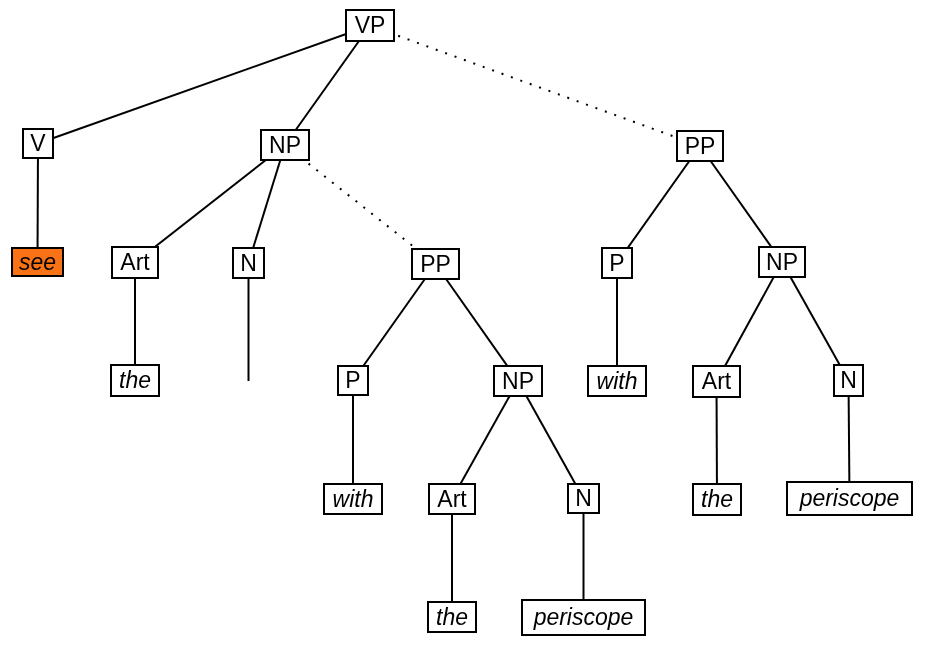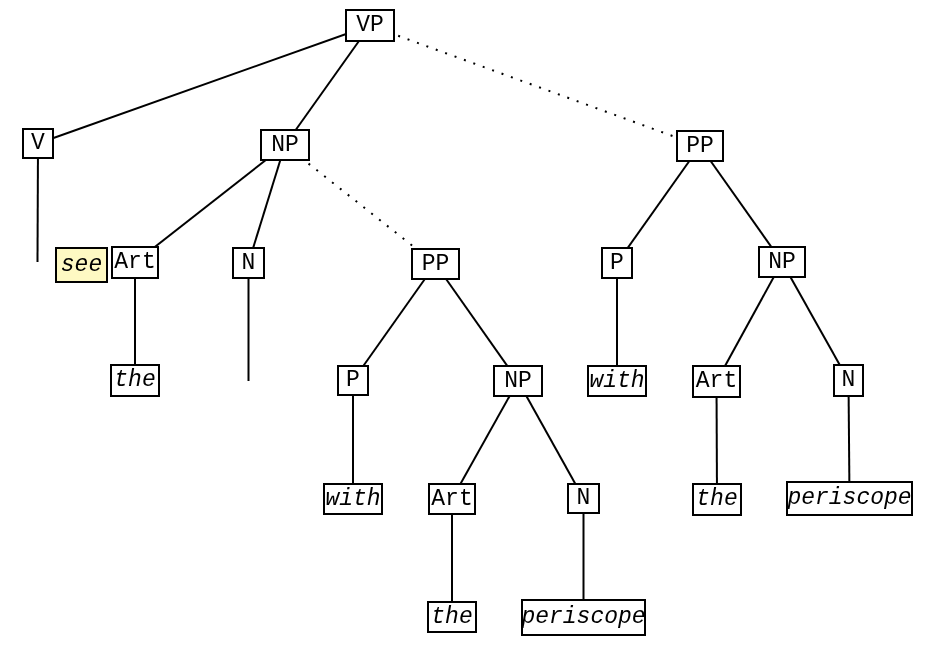--- a/index.html
+++ b/index.html
@@ -6,21 +6,21 @@
     margin: 0;
     padding: 0;
     background: #ffffff;
   }
   .canvas {
     position: relative;
     width: 927px;
     height: 646px;
     background: #ffffff;
     overflow: hidden;
-    font-family: Liberation Mono, monospace;
+    font-family: Liberation Sans, sans-serif;
   }
   .edge-layer {
     position: absolute;
     left: 0;
     top: 0;
     width: 927px;
     height: 646px;
   }
   .node-layer {
     position: absolute;
@@ -70,21 +70,21 @@
       <line x1="782" y1="262" x2="716.5" y2="381.5" stroke="#000000" stroke-width="2"></line>
       <line x1="782" y1="262" x2="848.5" y2="380.5" stroke="#000000" stroke-width="2"></line>
       <line x1="716.5" y1="381.5" x2="717" y2="499.5" stroke="#000000" stroke-width="2"></line>
       <line x1="848.5" y1="380.5" x2="849.5" y2="498.5" stroke="#000000" stroke-width="2"></line>
     </svg>
   <div class="node-layer" id="node-layer">
       <div class="tree-node" style="left: 345px; top: 9px; width: 50px; height: 33px; background: rgb(255, 255, 255); border: 2px solid rgb(0, 0, 0); color: rgb(0, 0, 0);">VP</div>
       <div class="tree-node" style="left: 22px; top: 128px; width: 32px; height: 31px; background: rgb(255, 255, 255); border: 2px solid rgb(0, 0, 0); color: rgb(0, 0, 0);">V</div>
       <div class="tree-node" style="left: 260px; top: 129px; width: 50px; height: 32px; background: rgb(255, 255, 255); border: 2px solid rgb(0, 0, 0); color: rgb(0, 0, 0);">NP</div>
       <div class="tree-node" style="left: 676px; top: 130px; width: 48px; height: 32px; background: rgb(255, 255, 255); border: 2px solid rgb(0, 0, 0); color: rgb(0, 0, 0);">PP</div>
-      <div class="tree-node word" style="left: 11px; top: 247px; width: 53px; height: 36px; background: #fef9c3; border: 2px solid rgb(0, 0, 0); color: rgb(0, 0, 0); margin-left: 44px;">see</div>
+      <div class="tree-node word" style="left: 11px; top: 247px; width: 53px; height: 30px; background: #f97316; border: 2px solid rgb(0, 0, 0); color: rgb(0, 0, 0);">see</div>
       <div class="tree-node" style="left: 111px; top: 246px; width: 48px; height: 33px; background: rgb(255, 255, 255); border: 2px solid rgb(0, 0, 0); color: rgb(0, 0, 0);">Art</div>
       <div class="tree-node" style="left: 232px; top: 247px; width: 33px; height: 32px; background: rgb(255, 255, 255); border: 2px solid rgb(0, 0, 0); color: rgb(0, 0, 0);">N</div>
       <div class="tree-node" style="left: 411px; top: 248px; width: 49px; height: 32px; background: rgb(255, 255, 255); border: 2px solid rgb(0, 0, 0); color: rgb(0, 0, 0);">PP</div>
       <div class="tree-node" style="left: 601px; top: 247px; width: 32px; height: 32px; background: rgb(255, 255, 255); border: 2px solid rgb(0, 0, 0); color: rgb(0, 0, 0);">P</div>
       <div class="tree-node" style="left: 758px; top: 246px; width: 48px; height: 32px; background: rgb(255, 255, 255); border: 2px solid rgb(0, 0, 0); color: rgb(0, 0, 0);">NP</div>
       <div class="tree-node word" style="left: 110px; top: 364px; width: 50px; height: 33px; background: rgb(255, 255, 255); border: 2px solid rgb(0, 0, 0); color: rgb(0, 0, 0);">the</div>
       <div class="tree-node" style="left: 337px; top: 365px; width: 32px; height: 31px; background: rgb(255, 255, 255); border: 2px solid rgb(0, 0, 0); color: rgb(0, 0, 0);">P</div>
       <div class="tree-node" style="left: 493px; top: 365px; width: 50px; height: 32px; background: rgb(255, 255, 255); border: 2px solid rgb(0, 0, 0); color: rgb(0, 0, 0);">NP</div>
       <div class="tree-node word" style="left: 587px; top: 365px; width: 60px; height: 32px; background: rgb(255, 255, 255); border: 2px solid rgb(0, 0, 0); color: rgb(0, 0, 0);">with</div>
       <div class="tree-node" style="left: 692px; top: 365px; width: 49px; height: 33px; background: rgb(255, 255, 255); border: 2px solid rgb(0, 0, 0); color: rgb(0, 0, 0);">Art</div>

